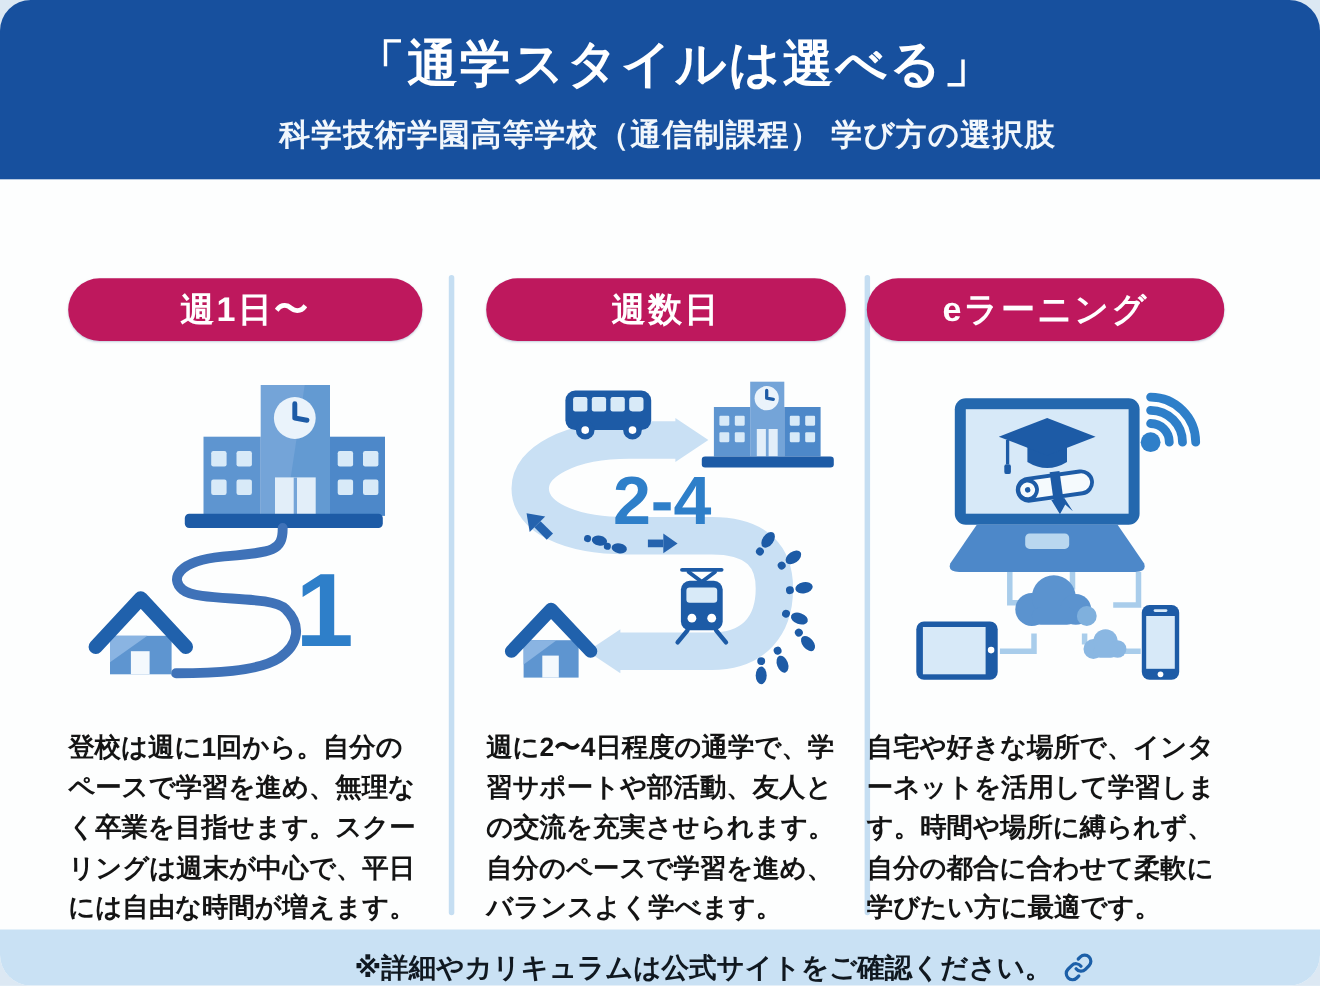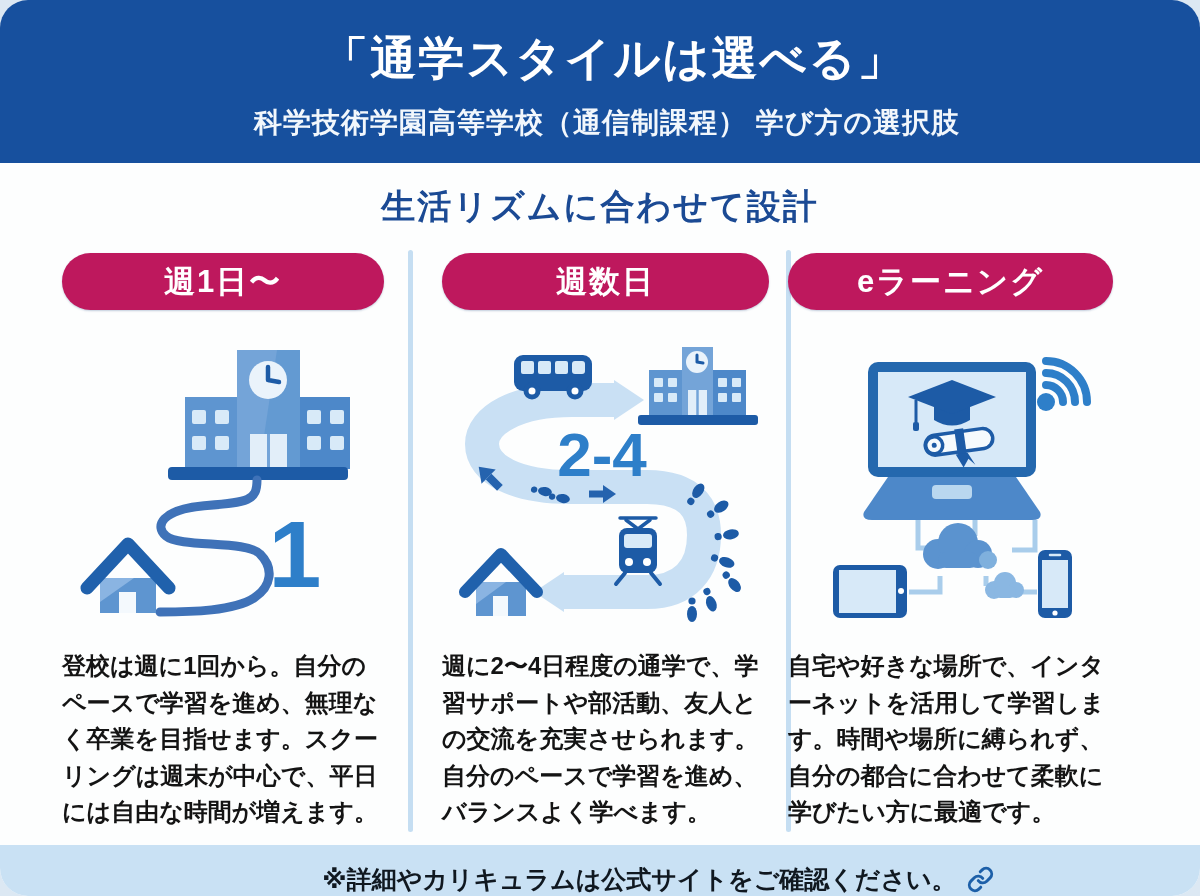--- a/index.html
+++ b/index.html
@@ -14,21 +14,21 @@
 
   .col { position:absolute; top:253px; display:flex; flex-direction:column; }
   .col-1 { left:62px;  width:322px; }
   .col-2 { left:442px; width:327px; }
   .col-3 { left:788px; width:325px; }
 
   .pill { height:57px; border-radius:29px; background:#be185d; color:#ffffff; font-size:31px; font-weight:800; letter-spacing:2px; display:flex; align-items:center; justify-content:center; box-shadow:0 1px 2px rgba(20,60,120,.25); }
 
   .illus { margin-top:20px; width:100%; height:310px; }
 
-  .desc { margin-top:8px; font-size:24px; font-weight:700; color:#141414; line-height:36.5px; letter-spacing:0px; }
+  .desc { margin-top:22px; font-size:24px; font-weight:700; color:#141414; line-height:36.5px; letter-spacing:0px; }
 
   .divider { position:absolute; top:250px; width:5px; height:582px; background:#c5def2; border-radius:3px; }
   .divider-1 { left:408px; }
   .divider-2 { left:786px; }
 
   .footer { position:absolute; left:0; bottom:0; width:100%; height:51px; background:#c9e1f4; display:flex; align-items:flex-end; justify-content:center; }
   .footer-row { display:flex; align-items:center; gap:10px; transform:translateX(58px); }
   .footer-note { font-size:25px; font-weight:600; color:#101820; }
   .footer-url { font-size:27px; font-weight:600; color:#1c5fa8; }
   .link-svg { width:27px; height:27px; }
@@ -36,21 +36,20 @@
 </head>
 <body>
 
 <div class="card">
 
   <div class="header">
     <div class="header-title">「通学スタイルは選べる」</div>
     <div class="header-subtitle">科学技術学園高等学校（通信制課程） 学び方の選択肢</div>
   </div>
 
-  <div class="section-heading">生活リズムに合わせて設計</div>
 
   <div class="divider divider-1"></div>
   <div class="divider divider-2"></div>
 
   <div class="col col-1">
     <div class="pill">週1日〜</div>
     <svg class="illus" viewBox="0 0 322 310">
 
       <g>
         <rect x="175" y="20" width="63" height="119" fill="#74a4d8"></rect>

